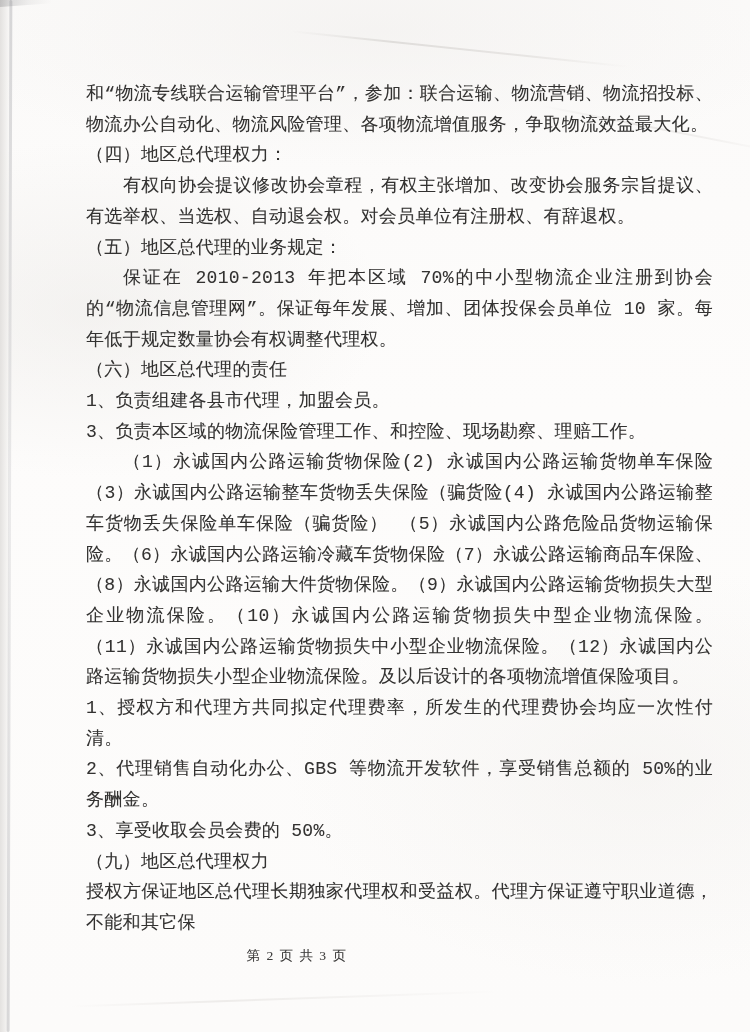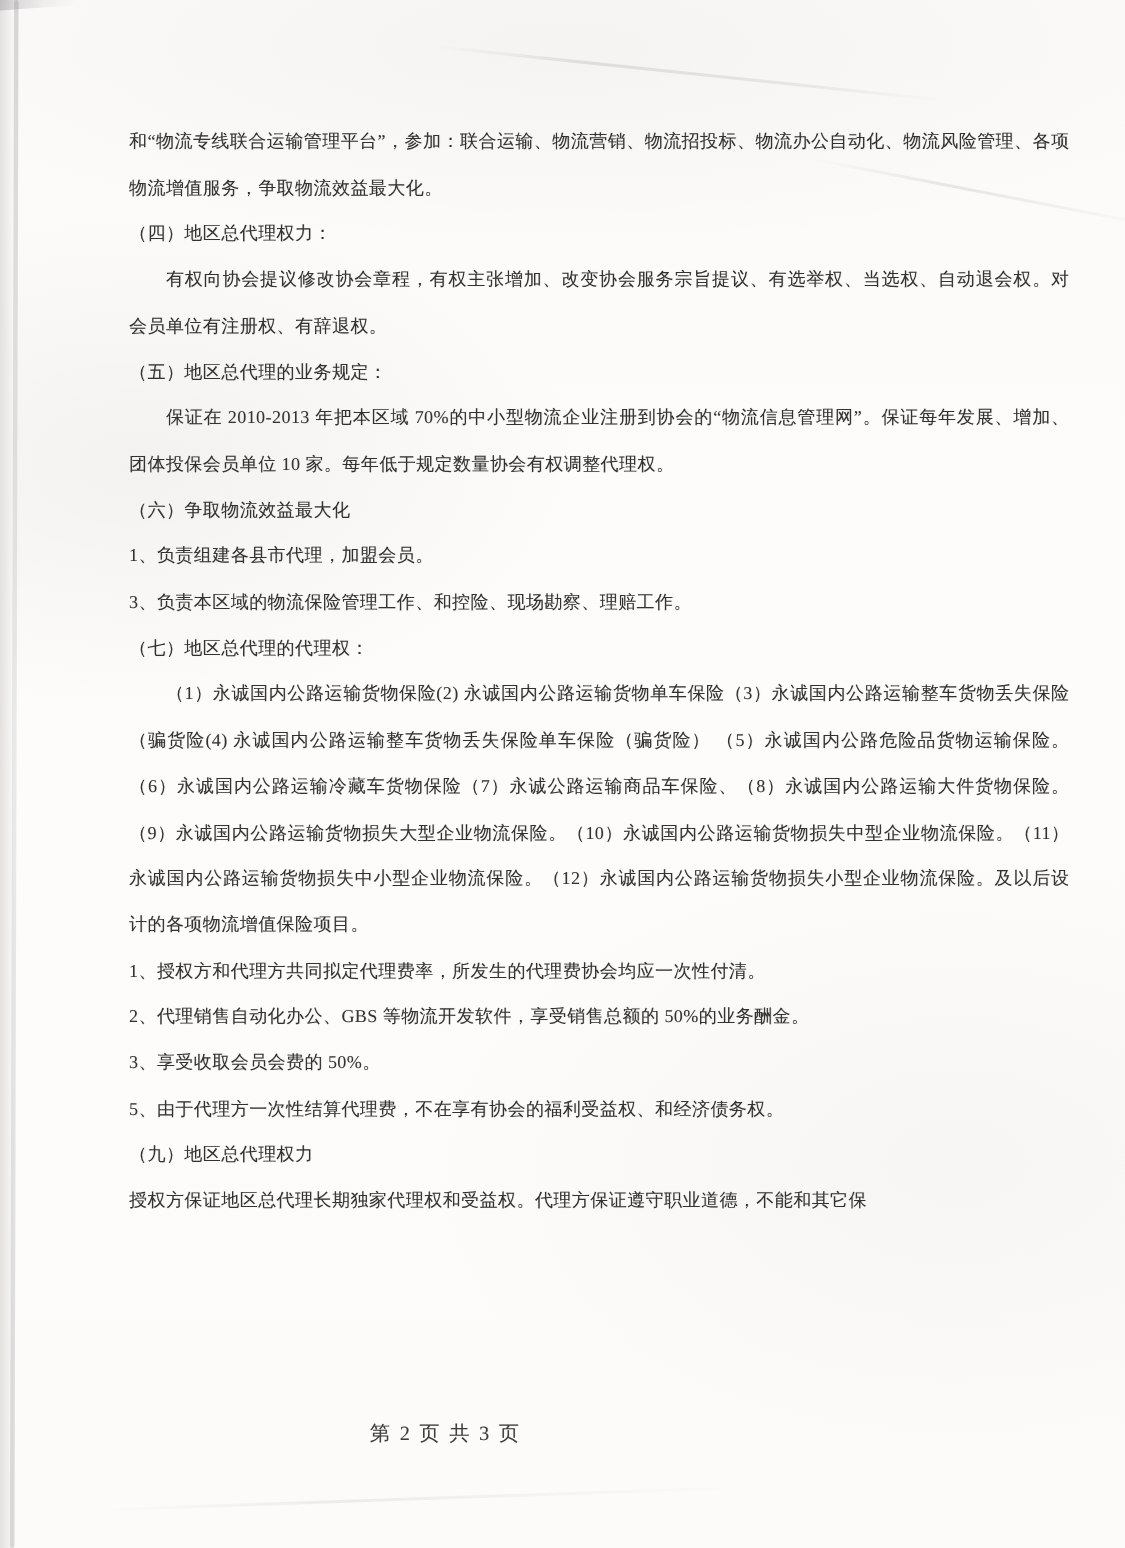--- a/index.html
+++ b/index.html
@@ -66,26 +66,27 @@
   }
   
   .doc {
     position: absolute;
     left: 86px;
     top: 79px;
     width: 627px;
   }
   .doc p {
     margin: 0;
-    font-size: 12px;
+    font-size: 18px;
     line-height: 30.7px;
     color: #333231;
     text-align: justify;
     letter-spacing: 0.3px;
     text-shadow: 0.3px 0.3px 0.5px rgba(80,80,80,0.25);
+    font-family: Liberation Mono, monospace;
   }
   .indent { text-indent: 2.05em; }
   .footer {
     position: absolute;
     top: 947px;
     left: 0;
     width: 594px;
     text-align: center;
     font-size: 13.5px;
     letter-spacing: 1.5px;
@@ -103,27 +104,25 @@
   <div class="crease crease-1"></div>
   <div class="crease crease-2"></div>
   <div class="crease crease-3"></div>
 
   <div class="doc">
     <p class="plain">和“物流专线联合运输管理平台”，参加：联合运输、物流营销、物流招投标、物流办公自动化、物流风险管理、各项物流增值服务，争取物流效益最大化。</p>
     <p class="heading">（四）地区总代理权力：</p>
     <p class="indent">有权向协会提议修改协会章程，有权主张增加、改变协会服务宗旨提议、有选举权、当选权、自动退会权。对会员单位有注册权、有辞退权。</p>
     <p class="heading">（五）地区总代理的业务规定：</p>
     <p class="indent">保证在 2010-2013 年把本区域 70%的中小型物流企业注册到协会的“物流信息管理网”。保证每年发展、增加、团体投保会员单位 10 家。每年低于规定数量协会有权调整代理权。</p>
-    <p class="heading">（六）争取物流效益最大化</p>
+    <p class="heading">（六）地区总代理的责任</p>
     <p class="list">1、负责组建各县市代理，加盟会员。</p>
     <p class="list">3、负责本区域的物流保险管理工作、和控险、现场勘察、理赔工作。</p>
-    <p class="heading">（七）地区总代理的代理权：</p>
     <p class="indent">（1）永诚国内公路运输货物保险(2) 永诚国内公路运输货物单车保险（3）永诚国内公路运输整车货物丢失保险（骗货险(4) 永诚国内公路运输整车货物丢失保险单车保险（骗货险） （5）永诚国内公路危险品货物运输保险。（6）永诚国内公路运输冷藏车货物保险（7）永诚公路运输商品车保险、（8）永诚国内公路运输大件货物保险。（9）永诚国内公路运输货物损失大型企业物流保险。（10）永诚国内公路运输货物损失中型企业物流保险。（11）永诚国内公路运输货物损失中小型企业物流保险。（12）永诚国内公路运输货物损失小型企业物流保险。及以后设计的各项物流增值保险项目。</p>
     <p class="list">1、授权方和代理方共同拟定代理费率，所发生的代理费协会均应一次性付清。</p>
     <p class="list">2、代理销售自动化办公、GBS 等物流开发软件，享受销售总额的 50%的业务酬金。</p>
     <p class="list">3、享受收取会员会费的 50%。</p>
-    <p class="list">5、由于代理方一次性结算代理费，不在享有协会的福利受益权、和经济债务权。</p>
     <p class="heading">（九）地区总代理权力</p>
     <p class="plain">授权方保证地区总代理长期独家代理权和受益权。代理方保证遵守职业道德，不能和其它保</p>
   </div>
 
   <div class="footer">第 2 页 共 3 页</div>
 </div>
 
 </body></html>

